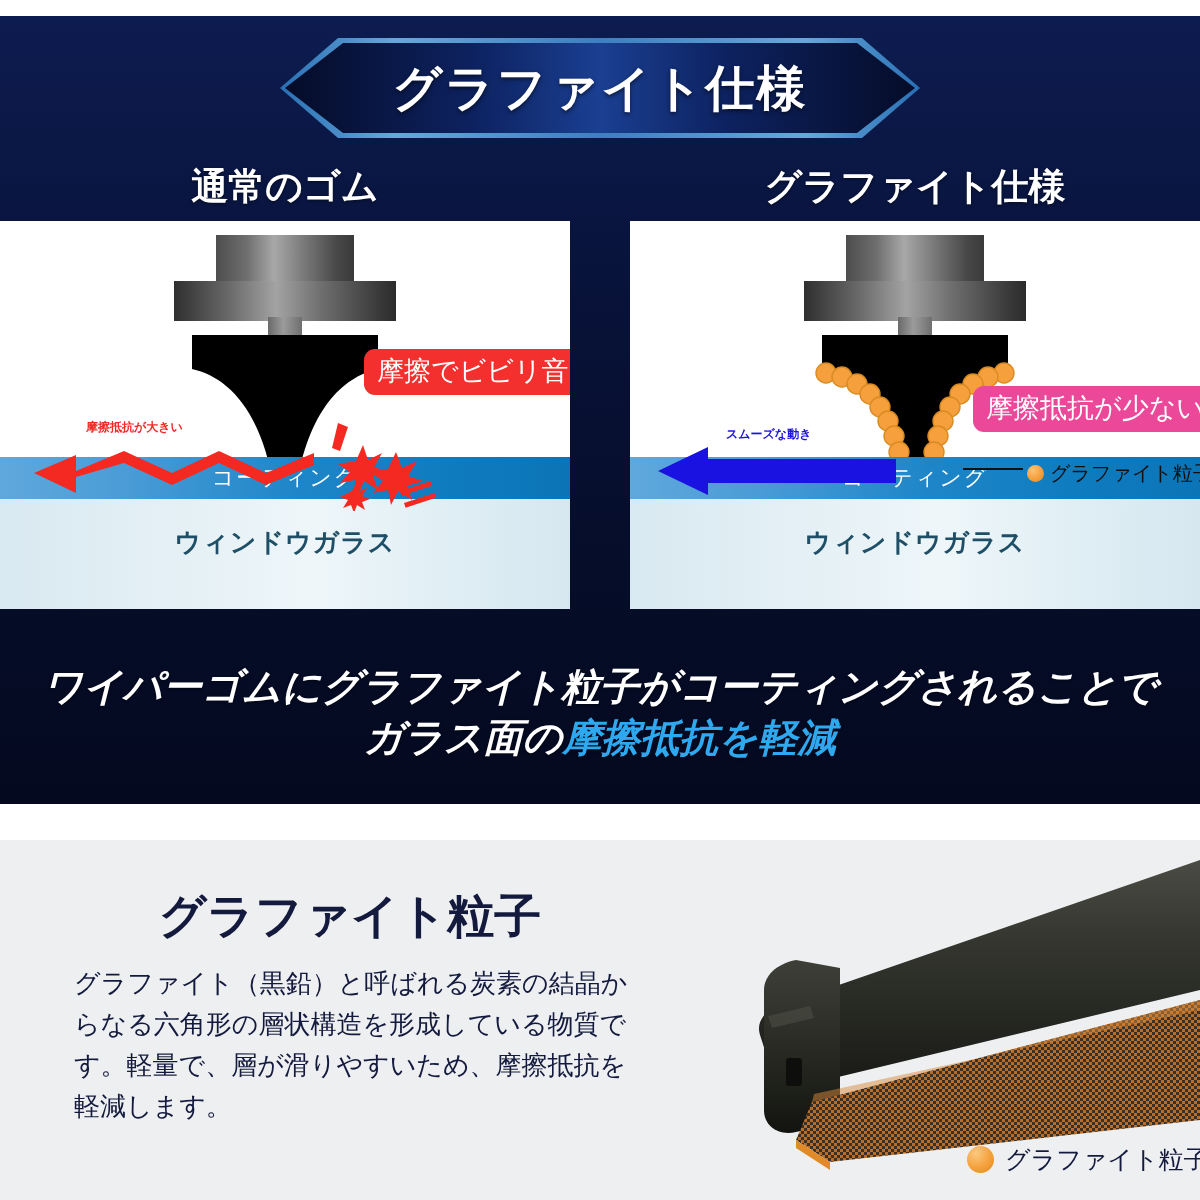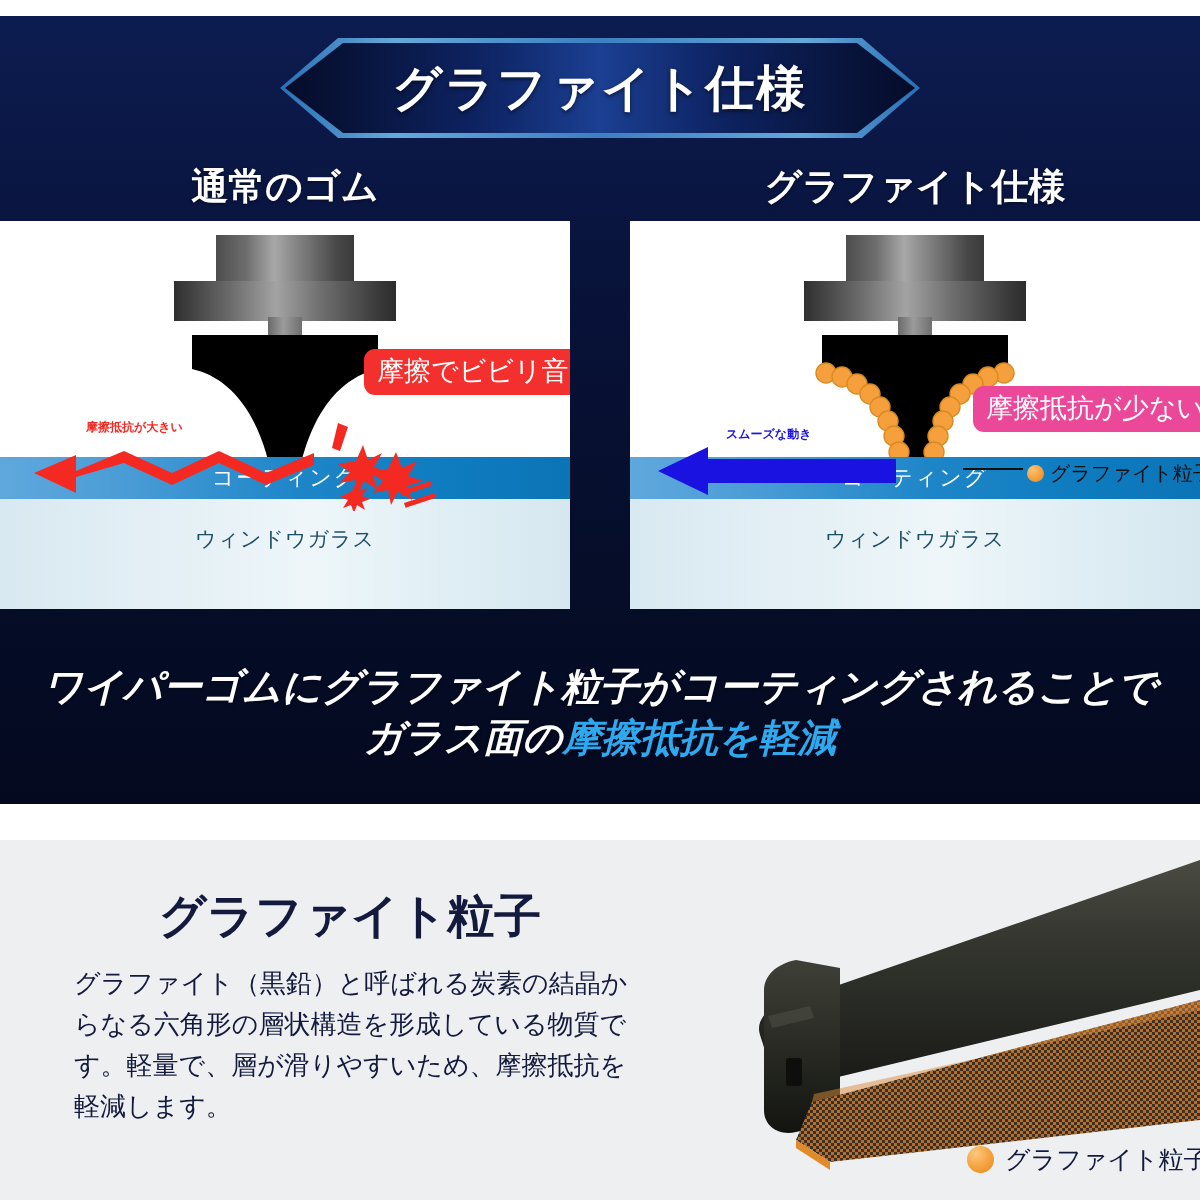--- a/index.html
+++ b/index.html
@@ -144,22 +144,23 @@
     position: absolute;
     left: 0; bottom: 0;
     width: 100%; height: 110px;
     background: linear-gradient(90deg,#d9e9f1 0%, #e6f1f6 35%, #eef6f9 55%, #dfeef4 80%, #d6e7f0 100%);
     padding-top: 26px;
     box-sizing: border-box;
     text-align: center;
   }
   .layer-glass span {
     color: #1f4f66;
-    font-size: 21px;
+    font-size: 26px;
     letter-spacing: 1px;
+    font-weight: bold;
   }
 
   
   .badge {
     position: absolute;
     font-size: 27px;
     font-weight: normal;
     color: #ffffff;
     padding: 9px 15px 10px 13px;
     line-height: 1;

